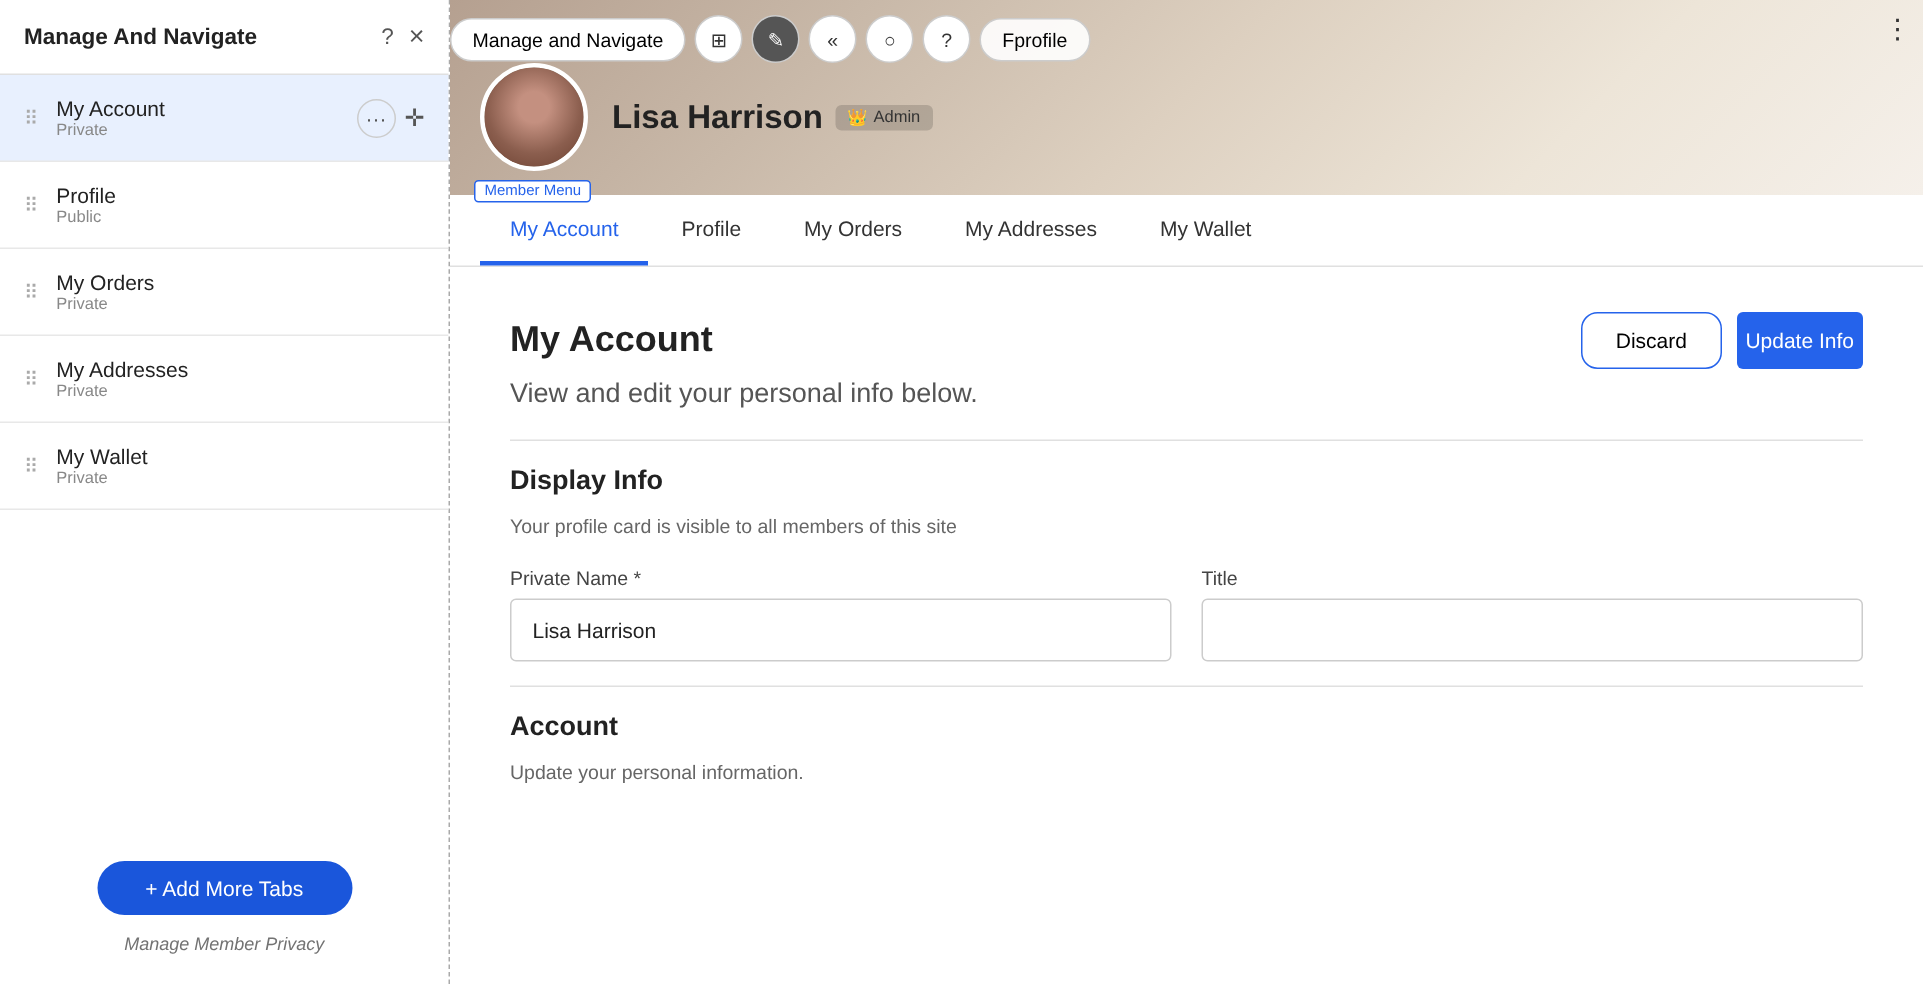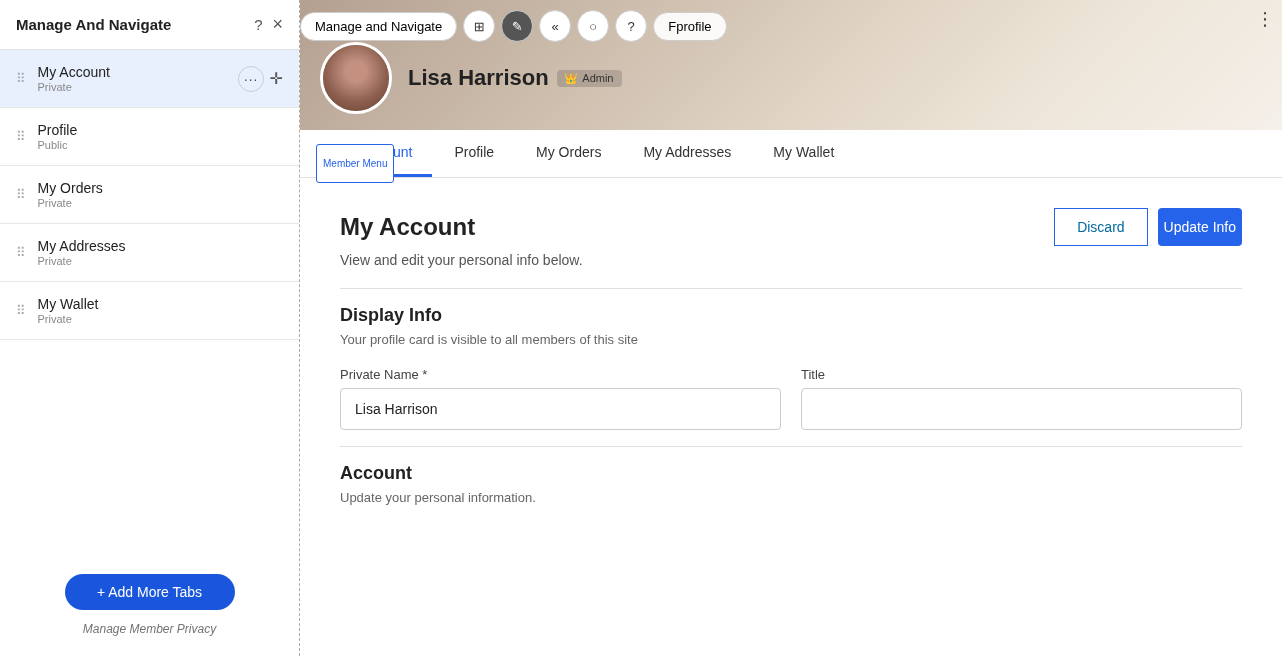--- a/index.html
+++ b/index.html
@@ -254,23 +254,22 @@
       position: relative;
     }
     .member-menu-label {
       position: absolute;
       top: -10px;
       left: 16px;
       background: #fff;
       border: 1px solid #2563eb;
       color: #2563eb;
       font-size: 10px;
-      padding: 13px 6px;
+      padding: 1px 6px;
       border-radius: 3px;
-      margin-top: 24px;
     }
     .tab-item {
       padding: 14px 20px;
       font-size: 14px;
       color: #333;
       cursor: pointer;
       border-bottom: 3px solid transparent;
       white-space: nowrap;
     }
     .tab-item.active {
@@ -297,51 +296,52 @@
       font-weight: 600;
       color: #222;
     }
     .content-actions {
       display: flex;
       gap: 10px;
     }
     .discard-btn {
       background: #fff;
       border: 1px solid #2563eb;
-      color: #0369a1;
-      border-radius: 0;
+      color: #000000;
+      border-radius: 11px;
       padding: 10px 22px;
       font-size: 14px;
       cursor: pointer;
     }
     .update-btn {
       background: #2563eb;
       border: none;
       color: #fff;
       border-radius: 4px;
       padding: 10px 6px;
       font-size: 14px;
       cursor: pointer;
     }
     .page-subtitle {
-      font-size: 14px;
+      font-size: 18px;
       color: #555;
       margin-bottom: 20px;
     }
     .divider { border: none; border-top: 1px solid #e0e0e0; margin: 16px 0; }
     .section-title {
       font-size: 18px;
       font-weight: 600;
       color: #222;
       margin-bottom: 6px;
     }
     .section-subtitle {
       font-size: 13px;
       color: #666;
       margin-bottom: 20px;
+      margin-top: 12px;
     }
     .form-row {
       display: flex;
       gap: 20px;
       margin-bottom: 16px;
     }
     .form-group { flex: 1; }
     .form-label {
       font-size: 13px;
       color: #444;

